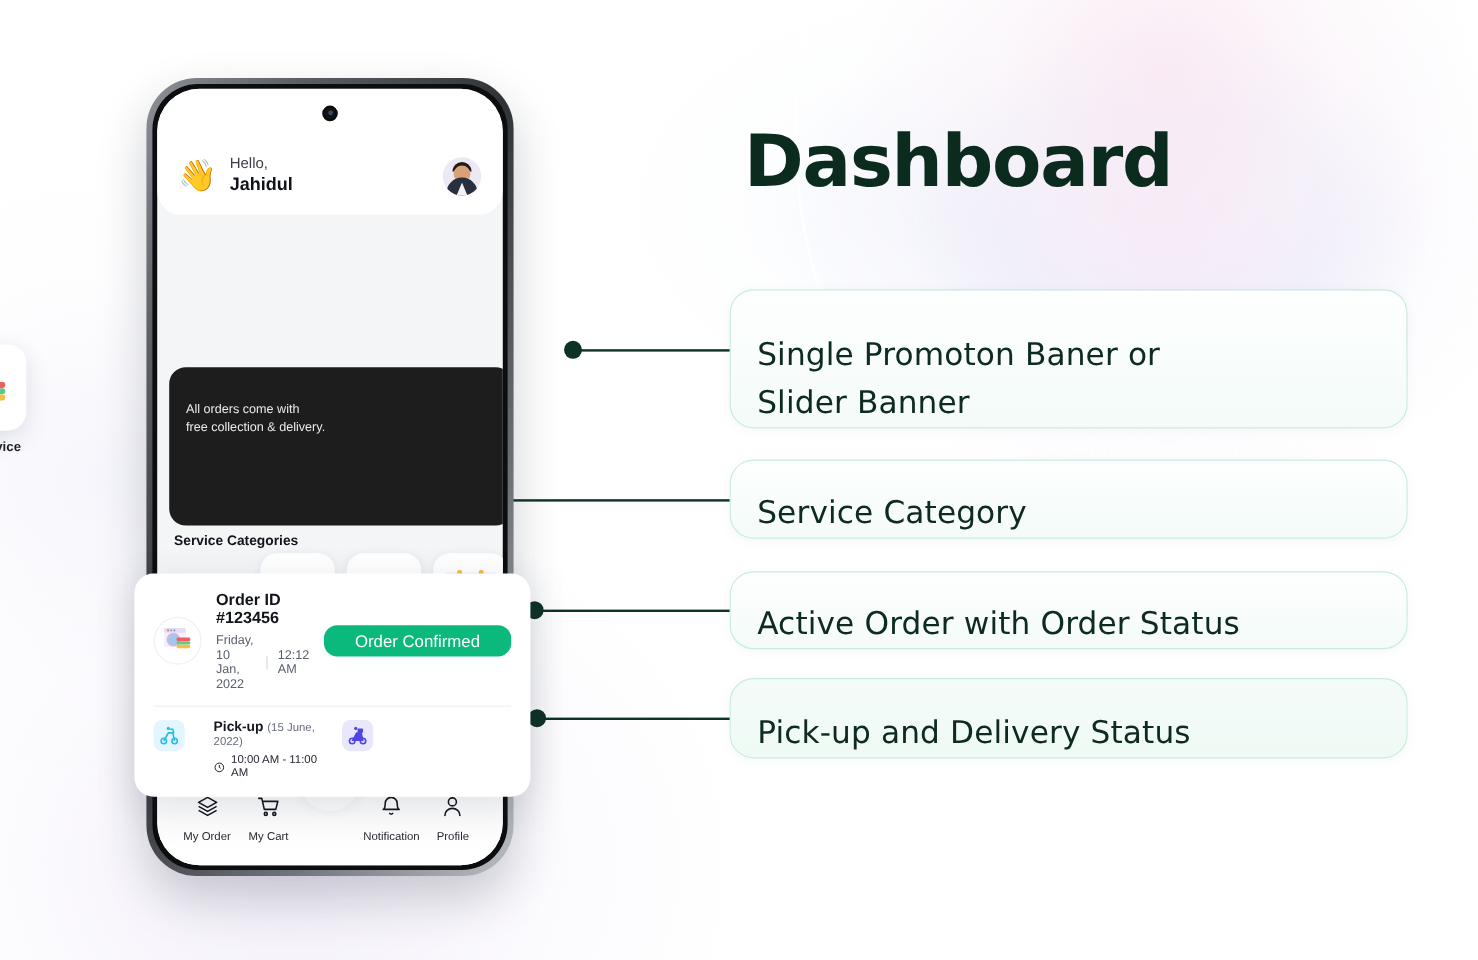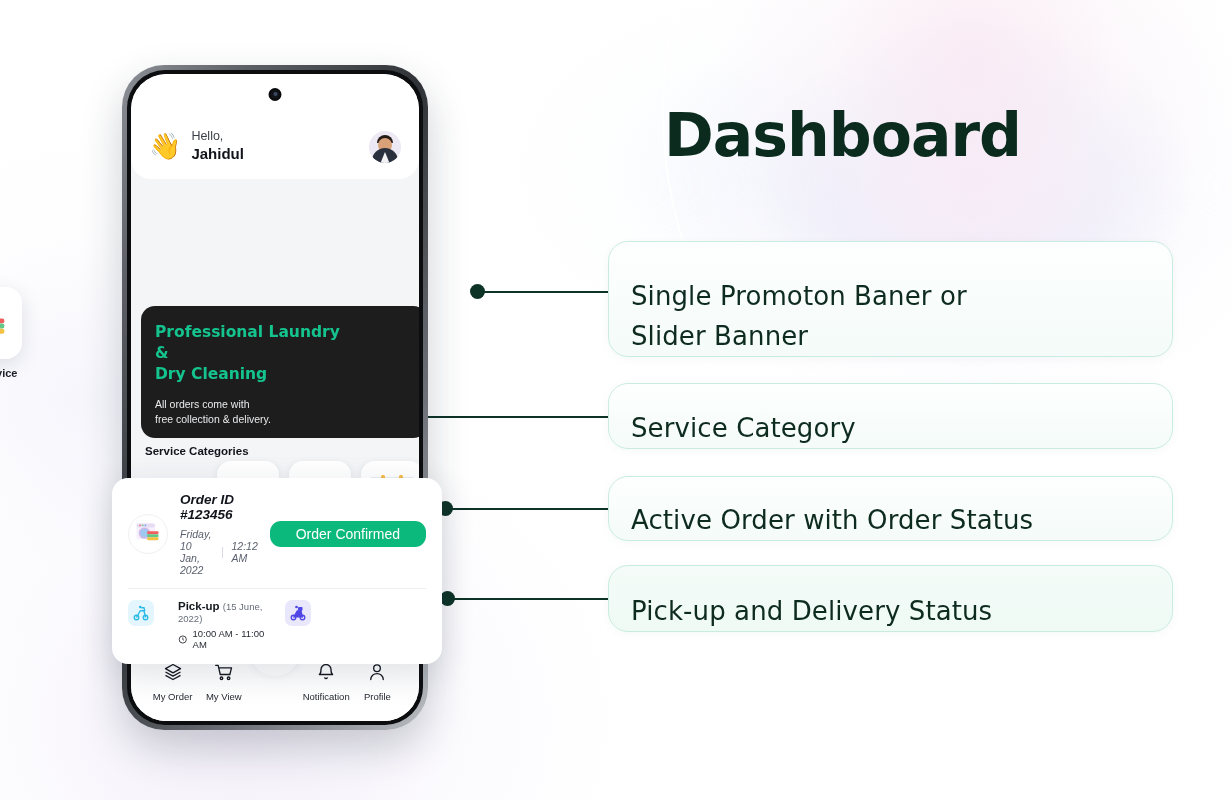--- a/index.html
+++ b/index.html
@@ -86,21 +86,20 @@
 
   
   .dash-title {
     position: absolute;
     left: 620px; top: 100px;
     font-size: 60px;
     font-weight: 800;
     letter-spacing: -1px;
     color: #0b2b1e;
     font-family: "DejaVu Sans", sans-serif;
-    margin-left: 44px;
   }
 
   .callout {
     position: absolute;
     left: 608px;
     width: 565px;
     border: 1px solid #c9ece0;
     border-radius: 20px;
     background: linear-gradient(180deg, #fdfffe 0%, #f4fbf8 100%);
     box-shadow: 0 2px 10px rgba(30,90,70,0.045);
@@ -349,21 +348,21 @@
     padding: 14px 16px 14px 16px;
   }
   .oc-top { display: flex; align-items: center; gap: 12px; }
   .oc-icon {
     width: 40px; height: 40px; border-radius: 50%;
     background: #ffffff;
     border: 1px solid #f1f1f4;
     display:flex; align-items:center; justify-content:center;
     flex: none;
   }
-  .oc-mid { flex: 1; font-style: italic; }
+  .oc-mid { flex: 1; }
   .oc-id { font-size: 13.5px; font-weight: 700; color: #11141b; }
   .oc-meta { margin-top: 6px; font-size: 10.5px; color: #5a606e; display: flex; align-items: center; gap: 9px; }
   .oc-sep { width: 1px; height: 11px; background: #d7dae0; display: inline-block; }
   .badge {
     font-size: 14px; color: #ffffff; padding: 5px 26px; border-radius: 11px; white-space: nowrap;
   }
   .badge-green { background: #0cb97d; }
   .oc-divider { height: 1px; background: #eef0f3; margin: 12px 0 11px 0; }
   .oc-bottom { display: flex; gap: 16px; }
   .pd { display: flex; gap: 24px; flex: 1; }
@@ -432,21 +431,20 @@
             <div class="hair"></div>
             <div class="face"></div>
             <div class="body"></div>
             <div class="shirt"></div>
           </div>
         </div>
 
         <div class="app-body">
 
           <div class="banner">
-            <div class="banner-title">Professional Laundry &amp;<br>Dry Cleaning</div>
             <div class="banner-sub">All orders come with<br>free collection &amp; delivery.</div>
 
           </div>
 
           <div class="sec-title">Service Categories</div>
 
           <div class="cat-row">
             <div class="cat" style="visibility:hidden">
               <div class="cat-tile"></div>
               <div class="cat-label">Iron Service</div>
@@ -521,21 +519,21 @@
           </div>
 
           <div class="nav-item">
             <span>
               <svg width="20" height="20" viewBox="0 0 24 24" fill="none" stroke="#14181f" stroke-width="1.6" stroke-linecap="round" stroke-linejoin="round">
                 <path d="M2 4 L5 4 L7.5 15 L19 15 L21 7 L6 7"></path>
                 <circle cx="9" cy="19.5" r="1.5"></circle>
                   <circle cx="17.5" cy="19.5" r="1.5"></circle>
               </svg>
             </span>
-            <span class="nav-label">My View</span>
+            <span class="nav-label">My Cart</span>
           </div>
 
           <div class="nav-item" style="opacity:0">
             <span class="nav-label"></span>
           </div>
 
           <div class="nav-item">
             <span>
               <svg width="20" height="20" viewBox="0 0 24 24" fill="none" stroke="#14181f" stroke-width="1.6" stroke-linecap="round" stroke-linejoin="round">
                 <path d="M6 9a6 6 0 0 1 12 0c0 5 2 6 2 6H4s2-1 2-6z"></path>

